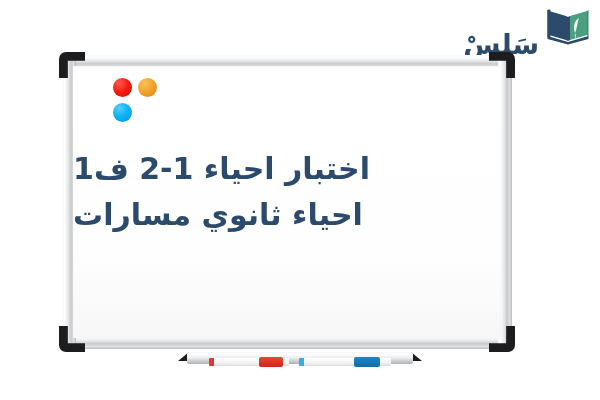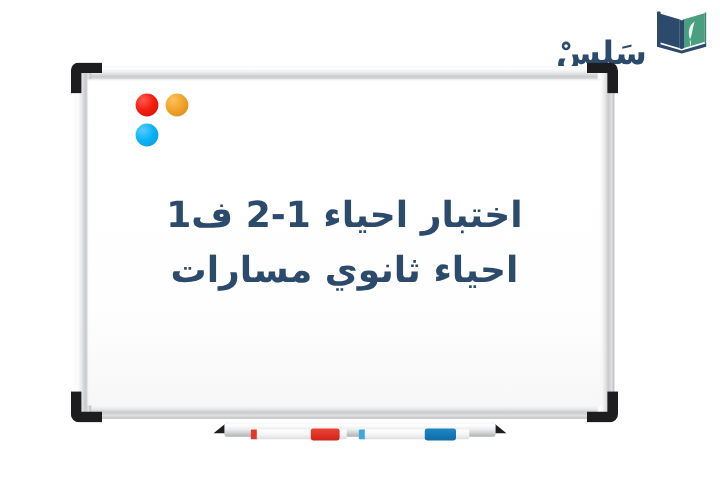--- a/index.html
+++ b/index.html
@@ -98,25 +98,25 @@
   #magnet-red{left:51px; top:23px;
     background:radial-gradient(circle at 33% 28%, #ff5a4a 0%, #f31c10 48%, #cf1007 100%);}
   #magnet-orange{left:76px; top:23px;
     background:radial-gradient(circle at 33% 28%, #fcc35a 0%, #f0a22a 48%, #d8861a 100%);}
   #magnet-cyan{left:51px; top:48px;
     background:radial-gradient(circle at 33% 28%, #55cdff 0%, #09b2f5 48%, #0a95d4 100%);}
 
   
   #board-text{
     position:absolute;
-    left:11px; top:27px;
+    left:11px; top:16px;
     width:428px; height:272px;
     display:flex;
     flex-direction:column;
-    align-items:center;
+    align-items:flex-end;
     justify-content:center;
     gap:12px;
     direction:rtl;
     z-index:5;
     padding-bottom:30px;
     box-sizing:border-box;
   }
   .board-line{
     font-family:"DejaVu Sans", sans-serif;
     font-weight:bold;

